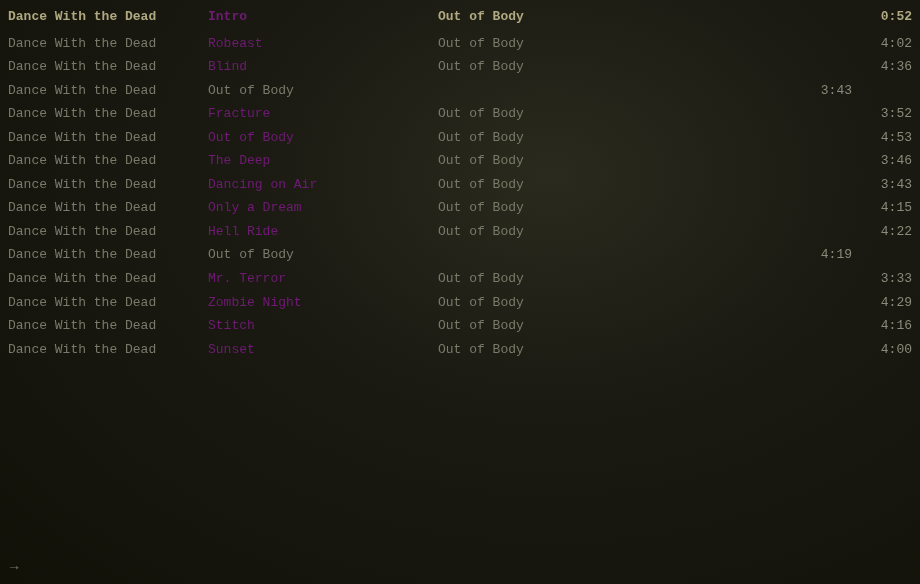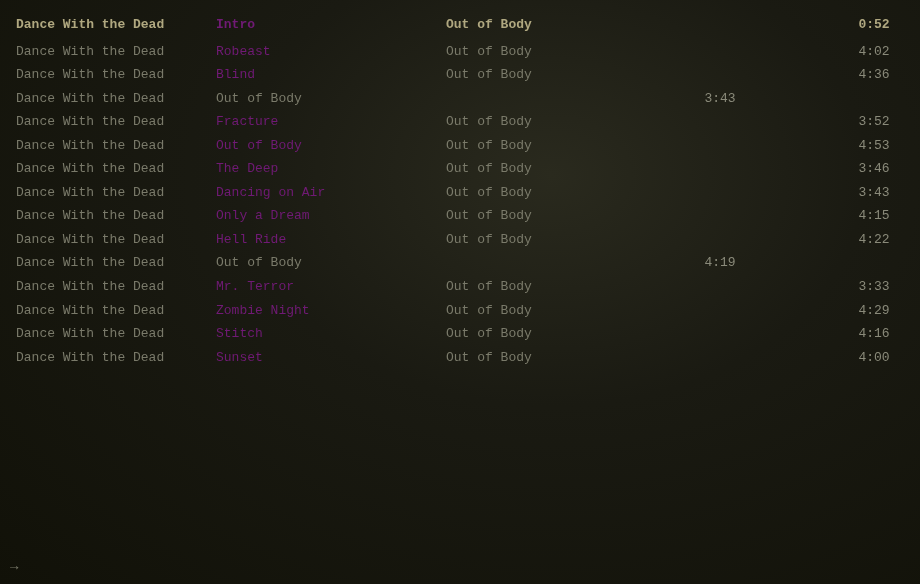--- a/index.html
+++ b/index.html
@@ -11,21 +11,21 @@
       background: radial-gradient(ellipse at 60% 30%, #2a2a1e 0%, #1a1a12 40%, #111108 100%);
       font-family: 'Courier New', Courier, monospace;
       font-size: 13px;
       color: #8a8a7a;
       overflow: hidden;
       position: relative;
     }
 
     .track-list {
       width: 100%;
-      padding: 8px;
+      padding: 0;
     }
 
     .track-row {
       display: grid;
       grid-template-columns: 200px 230px 150px 1fr 60px;
       padding: 3px 8px 3px 8px;
       line-height: 1.35;
       align-items: center;
     }
 
@@ -33,21 +33,21 @@
       color: #b0a880;
       font-weight: bold;
       padding-top: 8px;
       padding-bottom: 6px;
     }
 
     .col-artist { color: #7a7a6a; }
     .col-title  { color: #701a75; }
     .col-album  { color: #7a7a6a; }
     .col-spacer {}
-    .col-time   { color: #8a8a7a; text-align: center; }
+    .col-time   { color: #8a8a7a; text-align: right; }
 
     .header .col-artist { color: #b0a880; }
     .header .col-title  { color: #701a75; }
     .header .col-album  { color: #b0a880; }
     .header .col-time   { color: #b0a880; }
 
     .arrow-indicator {
       position: absolute;
       bottom: 10px;
       left: 10px;

